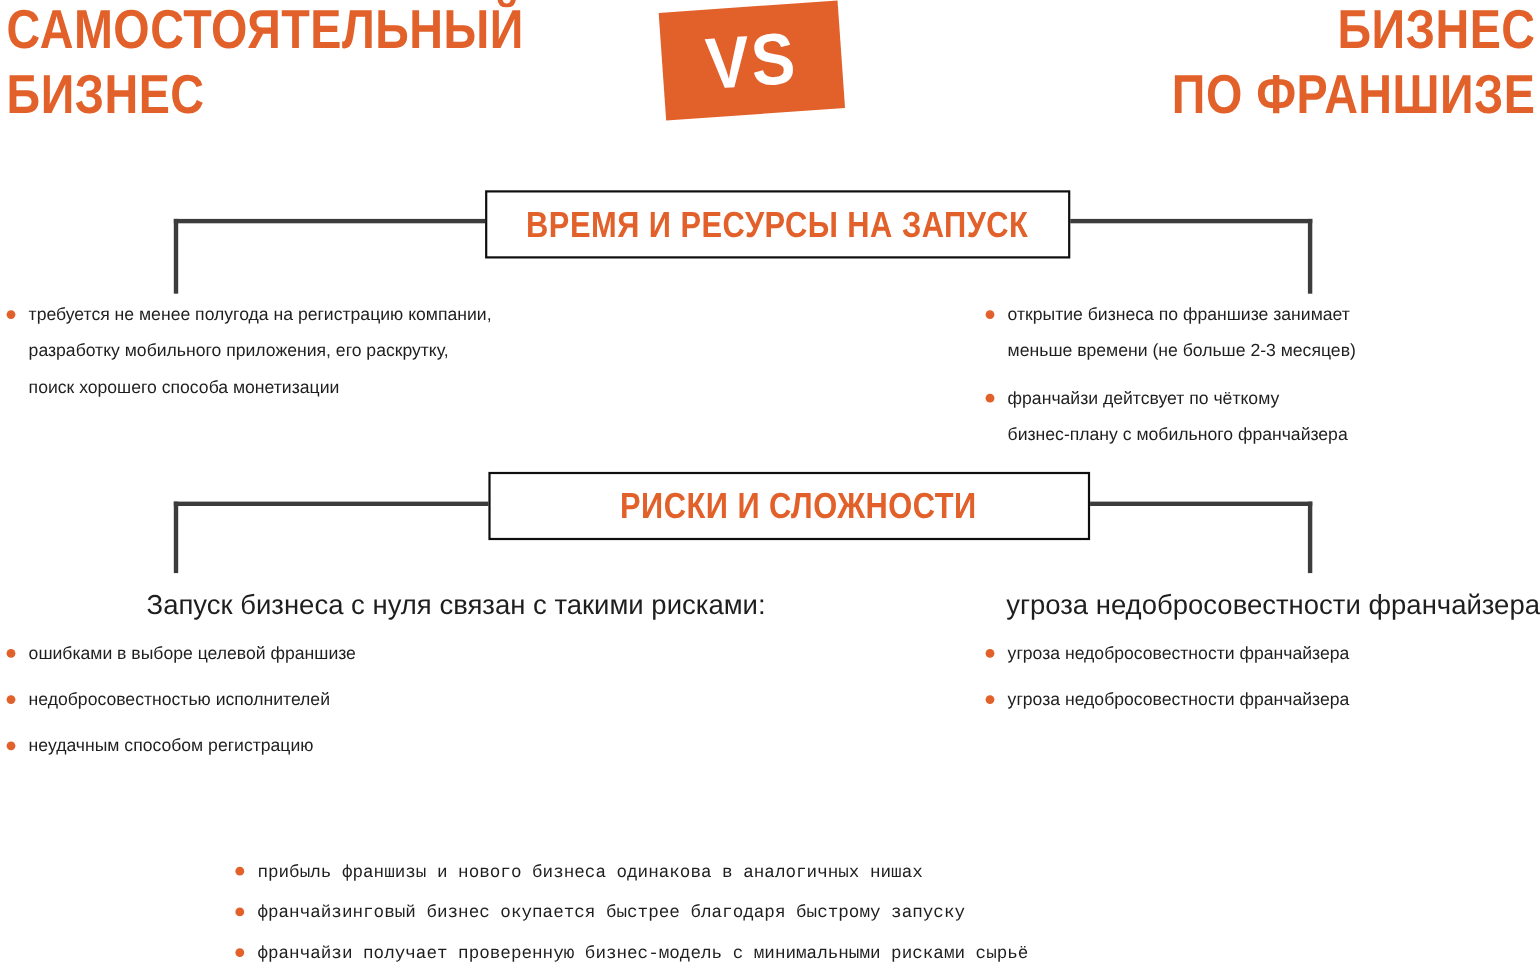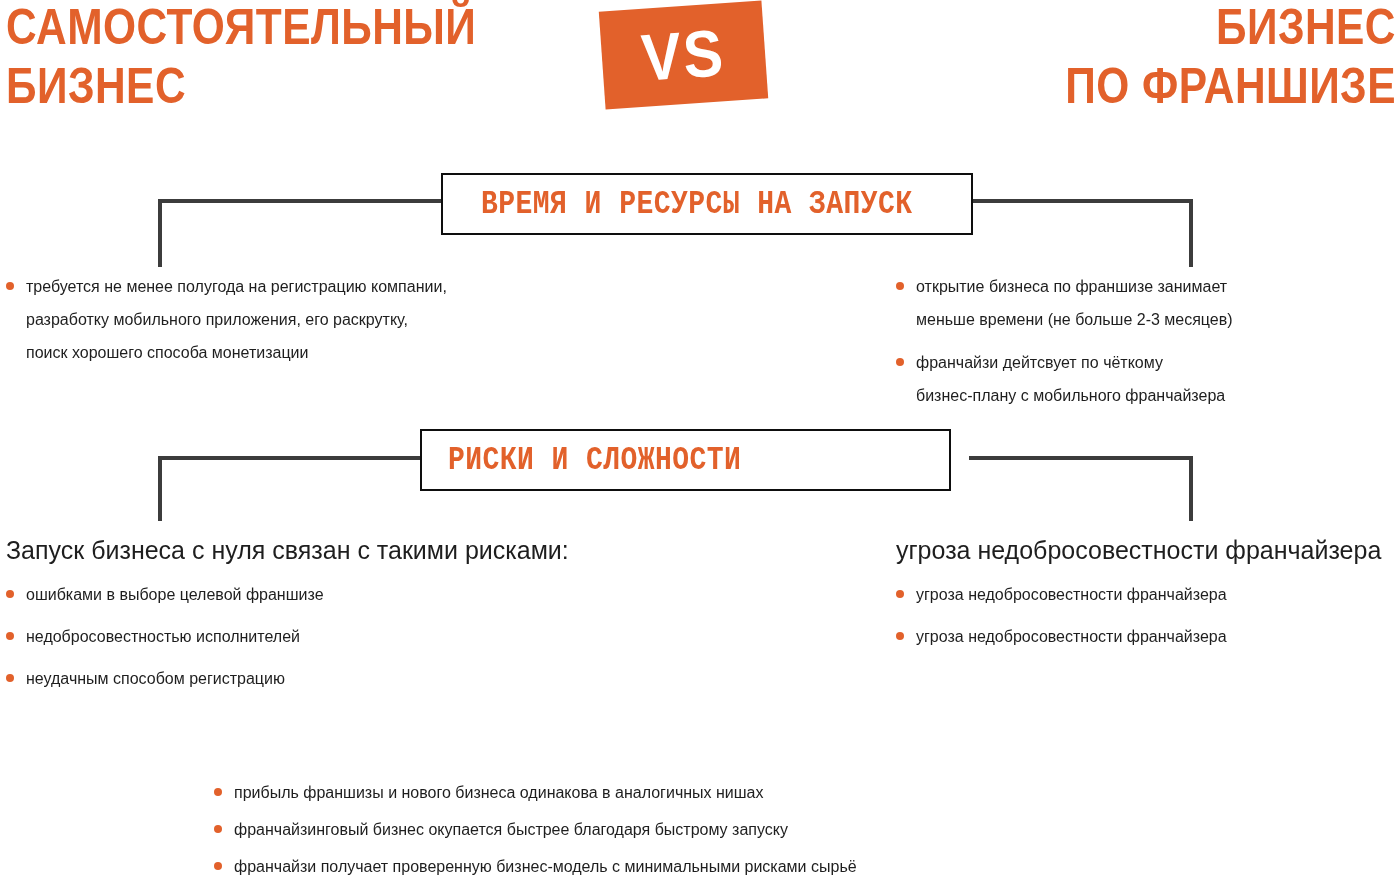--- a/index.html
+++ b/index.html
@@ -41,26 +41,25 @@
     font-size: 66px;
     letter-spacing: 2px;
     transform: scaleX(0.9);
   }
 
   
   .header-box {
     position: absolute;
     background: #ffffff;
     border: 2px solid #0E0E0E;
-    display: flex; align-items: center; 
+    display: flex; align-items: center; justify-content: center;
     z-index: 2;
-    font-family: Liberation Mono, monospace;
   }
   .box1 { left: 441px; top: 173px; width: 528px; height: 58px; }
-  .box2 { left: 420px; top: 429px; width: 527px; height: 58px; }
+  .box2 { left: 444px; top: 429px; width: 527px; height: 58px; padding-left: 16px; }
   .box3 { left: 222px; top: 702px; width: 958px; height: 60px; }
   .header-text {
     color: #E2612B;
     font-weight: bold;
     font-size: 33px;
     white-space: nowrap;
     transform: scaleX(0.85);
     letter-spacing: 0.5px;
   }
 
@@ -81,37 +80,38 @@
   .s1-right { left: 896px; top: 270px; width: 504px; }
   .s2-left  { left: 6px;   top: 534px; width: 690px; }
   .s2-right { left: 896px; top: 534px; width: 504px; }
   .s3-list  { left: 214px; top: 776px; width: 1100px; }
 
   .intro {
     font-size: 25px;
     line-height: 33px;
     margin-bottom: 11px;
     color: #1E1E1E;
+    text-align: right;
   }
   .li { display: flex; margin-bottom: 10px; }
   .dot {
     width: 8px; height: 8px;
     border-radius: 50%;
     background: #E2612B;
     margin: 12px 12px 0 0;
     flex: none;
   }
   .li-text {
     font-size: 16px;
     line-height: 33px;
     white-space: pre-line;
     color: #1E1E1E;
   }
   .s2-left .li, .s2-right .li { margin-bottom: 9px; }
-  .s3-list .li { margin-bottom: 3px; }
+  .s3-list .li { margin-bottom: 3px; font-family: Liberation Mono, monospace; }
   .s3-list .li-text { line-height: 34px; }
 </style>
 </head>
 <body>
 
 <div class="page">
 
   <div class="title title-left">САМОСТОЯТЕЛЬНЫЙ
 БИЗНЕС</div>
   <div class="vs-box">

